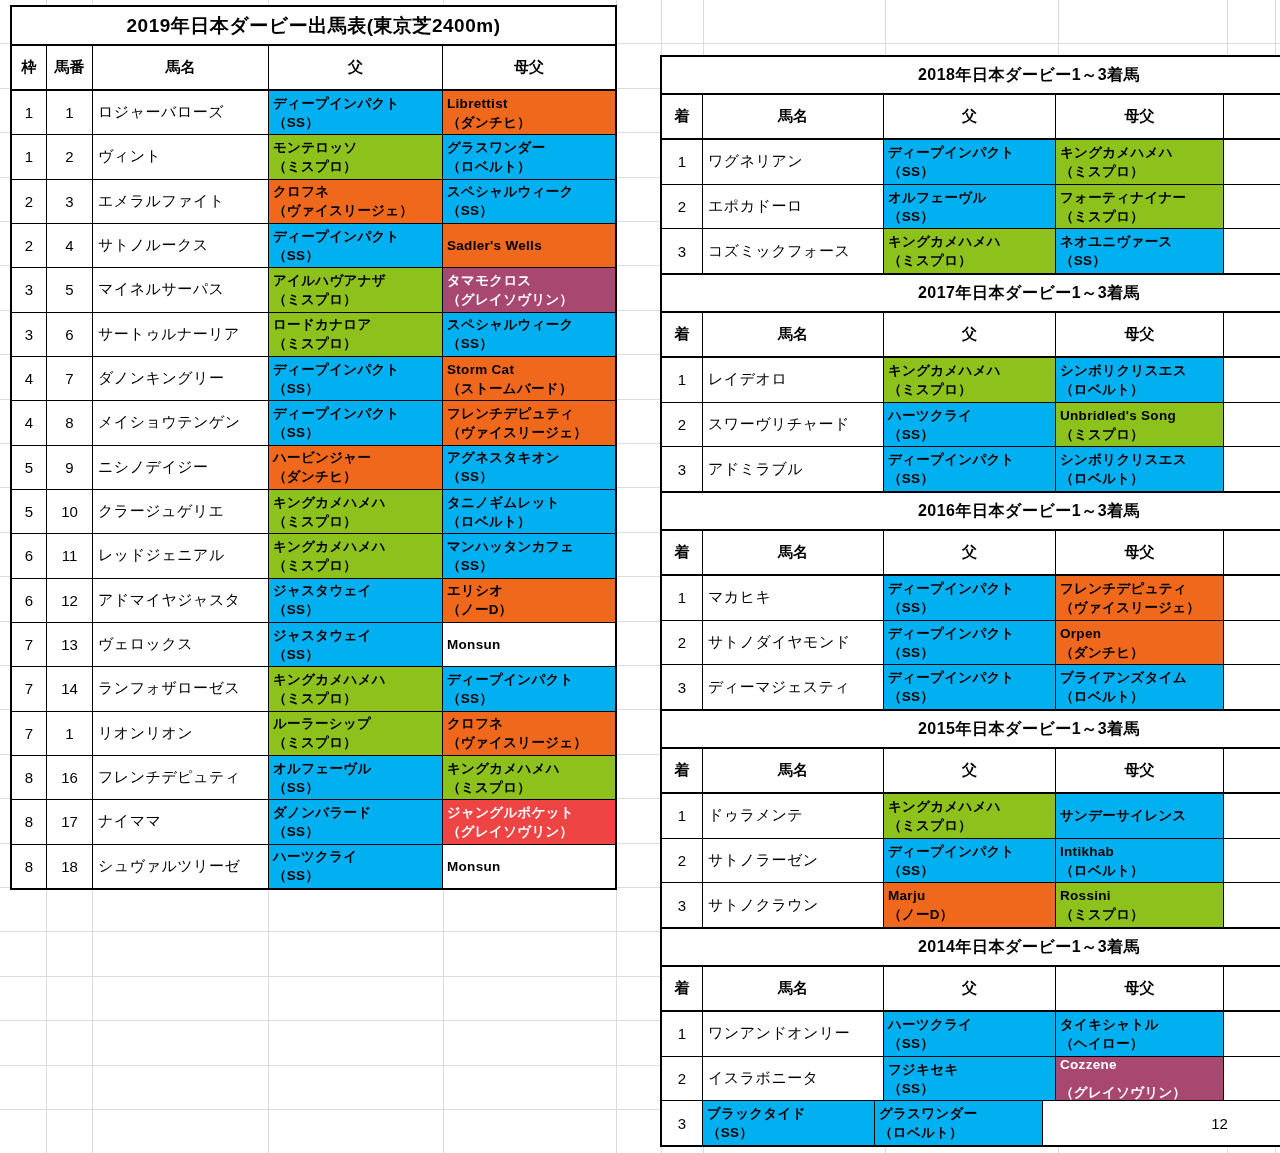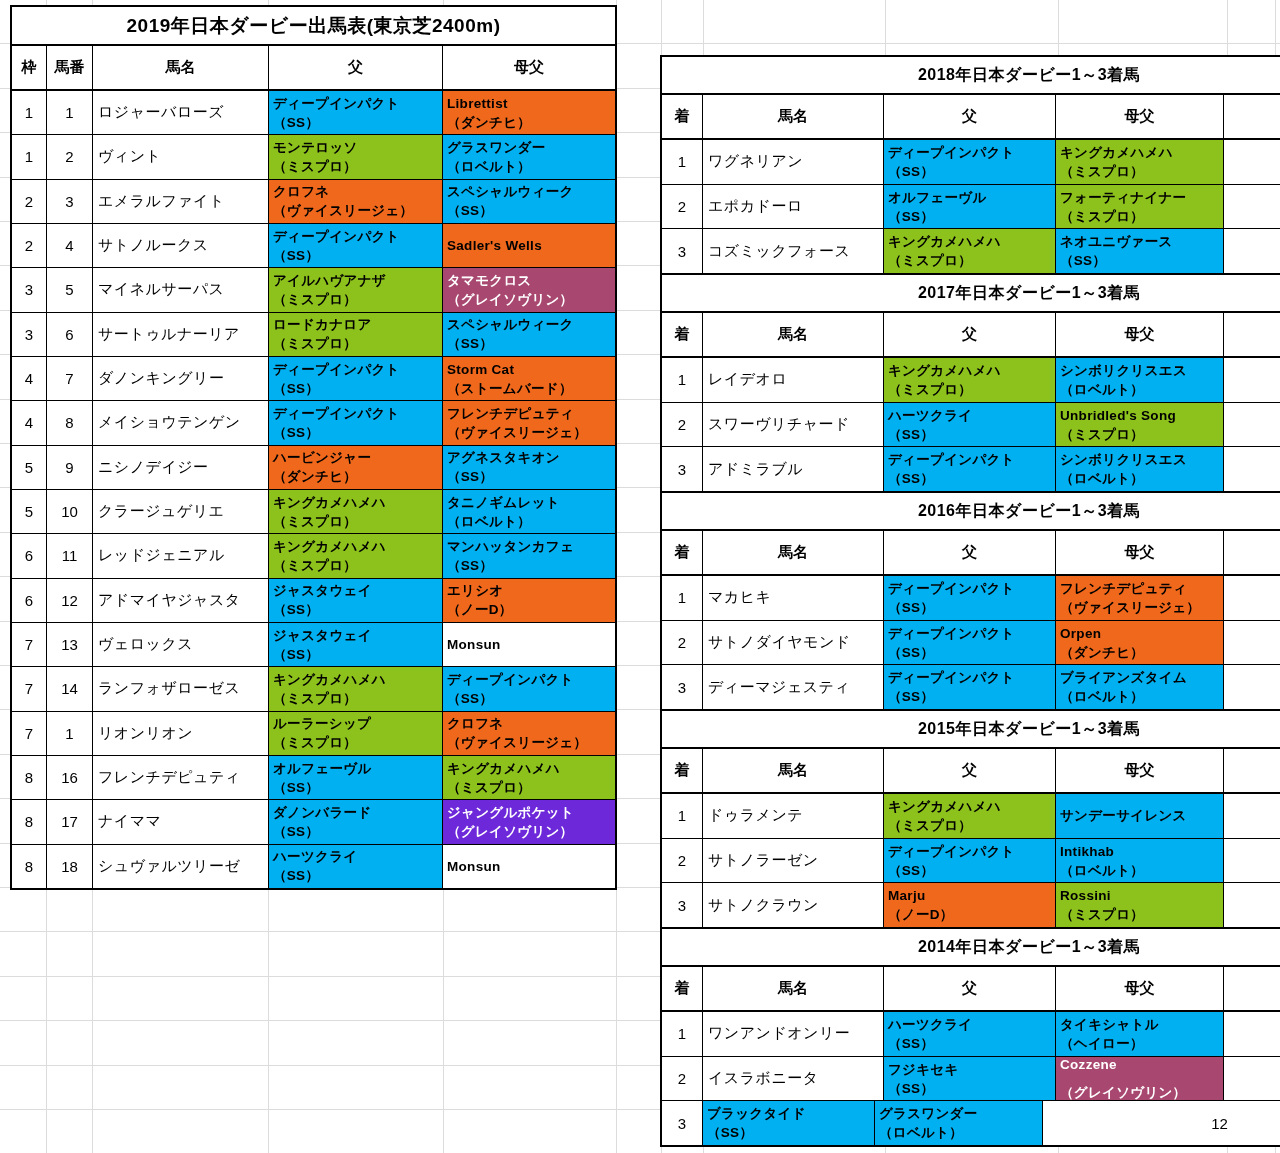--- a/index.html
+++ b/index.html
@@ -283,21 +283,21 @@
         </div>
       </div>
       <div class="row">
         <div class="cell c-waku">8</div>
         <div class="cell c-num">17</div>
         <div class="cell c-name left">ナイママ</div>
         <div class="cell ped c-sire" style="background: rgb(0, 176, 240);">
           <div class="ped-name">ダノンバラード</div>
           <div class="ped-line">（SS）</div>
         </div>
-        <div class="cell ped c-dam white-text" style="background: #6d28d9; text-align: center;">
+        <div class="cell ped c-dam white-text" style="background: #ef4444; text-align: center;">
           <div class="ped-name">ジャングルポケット</div>
           <div class="ped-line">（グレイソヴリン）</div>
         </div>
       </div>
       <div class="row">
         <div class="cell c-waku">8</div>
         <div class="cell c-num">18</div>
         <div class="cell c-name left">シュヴァルツリーゼ</div>
         <div class="cell ped c-sire" style="background: rgb(0, 176, 240);">
           <div class="ped-name">ハーツクライ</div>

